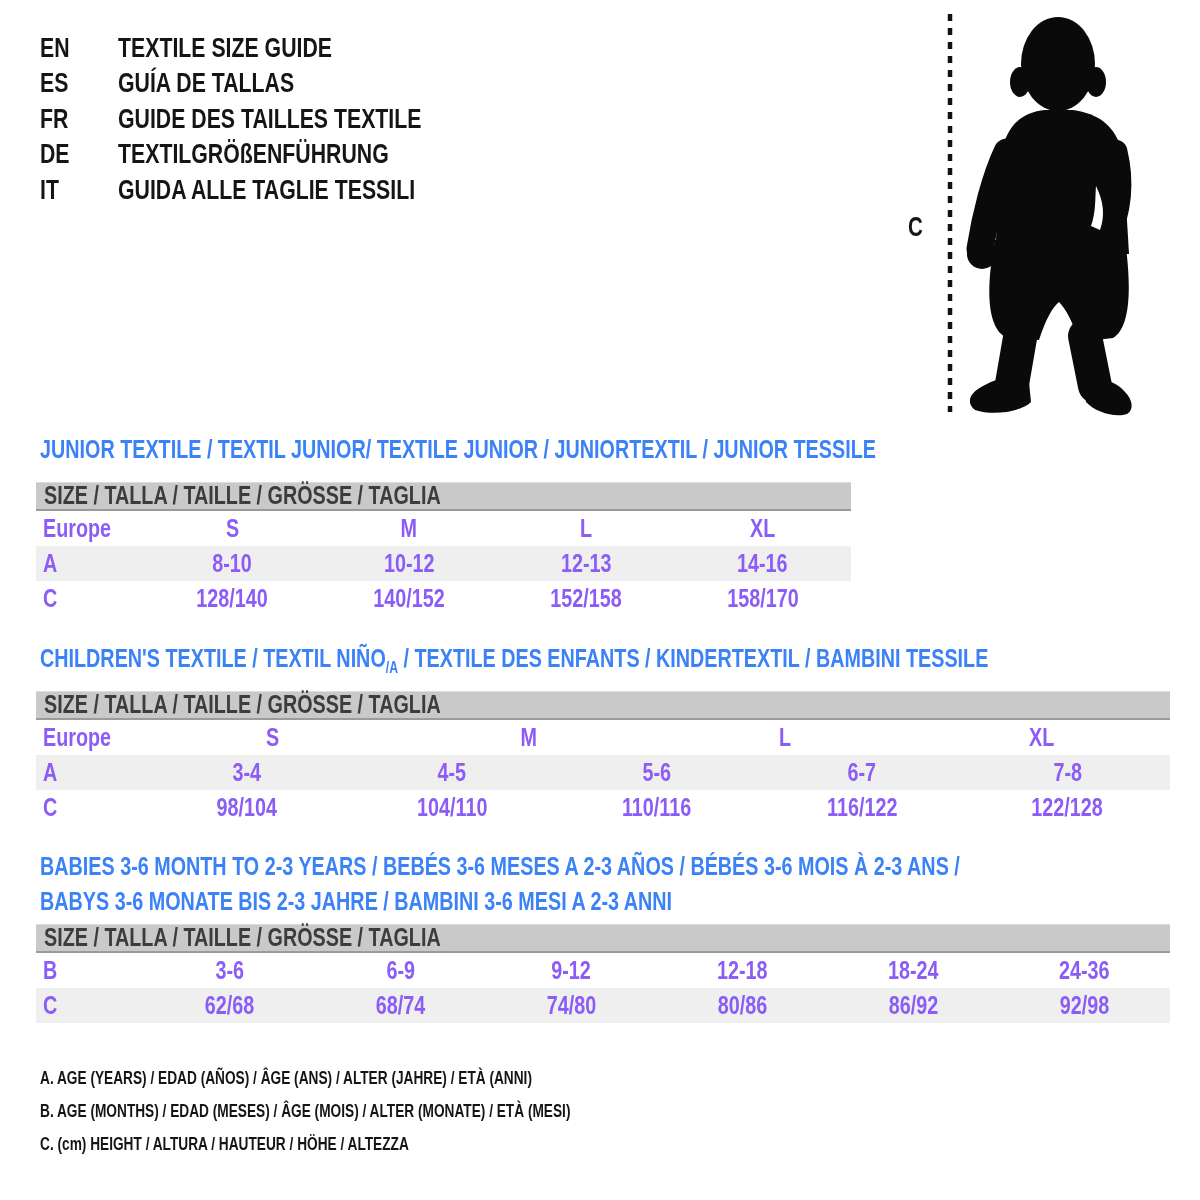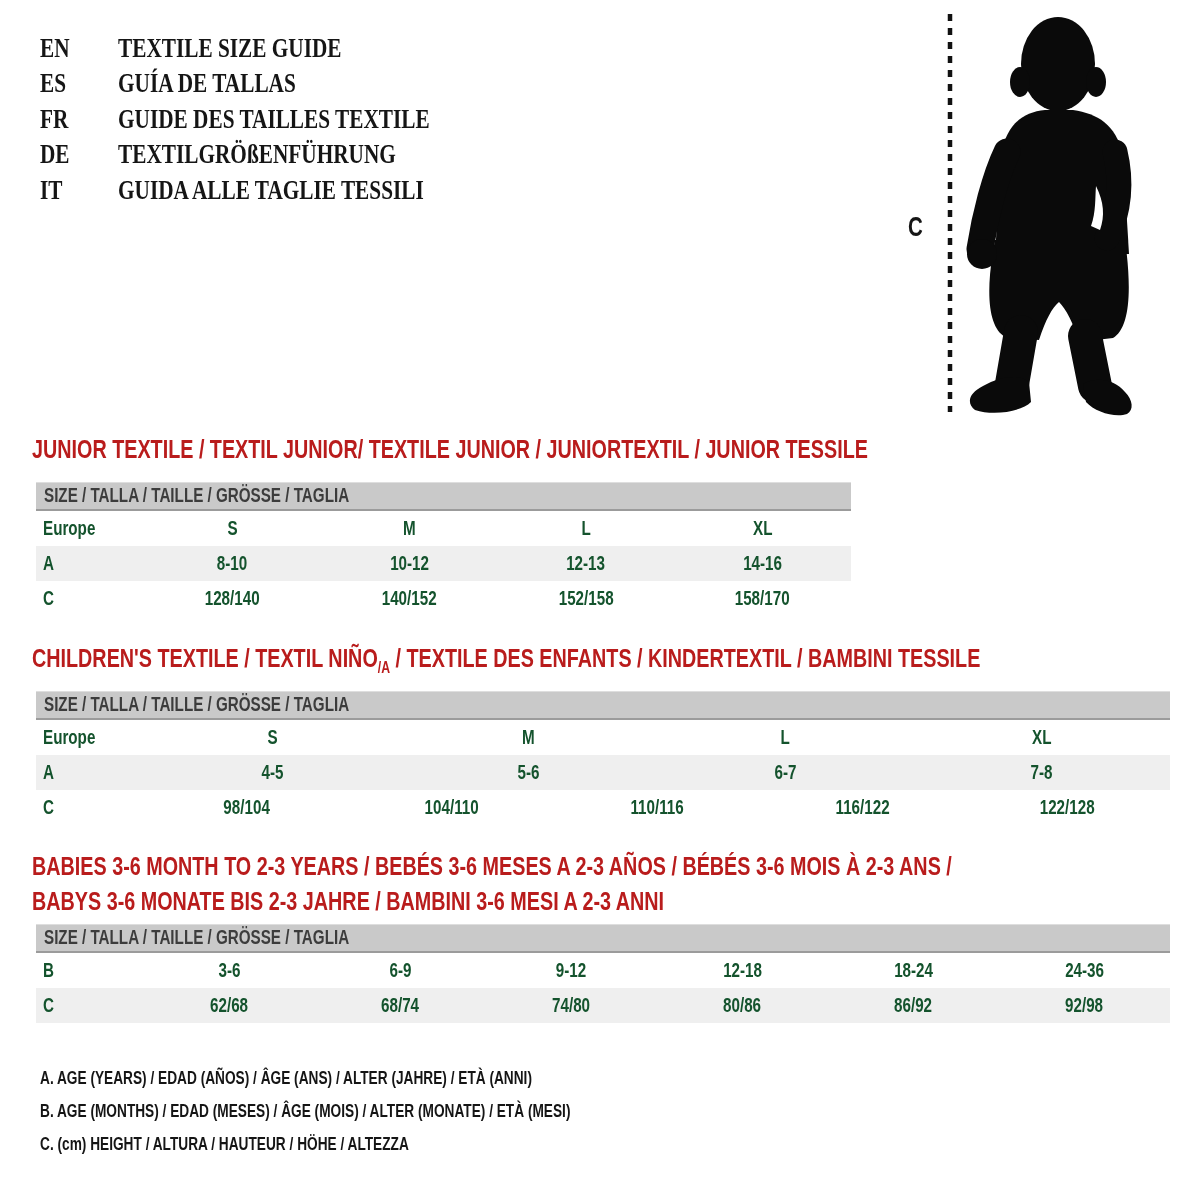--- a/index.html
+++ b/index.html
@@ -12,41 +12,41 @@
     font-weight:bold;
     color:#151515;
     overflow:hidden;
   }
   
   .cx  { display:inline-block; transform:scaleX(0.76); transform-origin:0 50%; white-space:nowrap; }
   .cxc { display:inline-block; transform:scaleX(0.76); transform-origin:50% 50%; white-space:nowrap; }
 
   
   .lang-block { position:absolute; left:40px; top:30px; }
-  .lang-row { display:flex; height:35.5px; align-items:center; font-size:28px;font-family:Liberation Serif, serif; }
+  .lang-row { display:flex; height:35.5px; align-items:center; font-size:28px; }
   .lang-code { width:78px; flex:0 0 78px; }
   
   .figure-svg { position:absolute; left:933px; top:2px; width:255px; height:422px; }
   .c-label { position:absolute; left:908px; top:212px; font-size:27px; }
 
   
-  .sec-title { position:absolute; left:32px; font-size:26px; color:#b91c1c; line-height:35px; }
+  .sec-title { position:absolute; left:40px; font-size:26px; color:#3b82f6; line-height:35px; }
   .sub-a { font-size:0.62em; vertical-align:sub; }
 
   
-  .size-table { position:absolute; font-size:20px; }
+  .size-table { position:absolute; font-size:26px; }
   .size-bar {
     height:29px; line-height:27px;
     background:#c9c9c9;
     border-bottom:2px solid #9b9b9b;
     box-shadow: inset 0 1px 0 #dedede;
     color:#3c3c3c;
     padding-left:8px;
   }
-  .t-row { display:flex; height:35px; align-items:center; color:#14532d; }
+  .t-row { display:flex; height:35px; align-items:center; color:#8b5cf6; }
   .t-row.shaded { background:#efefef; }
   .rlabel { flex:0 0 108px; padding-left:7px; text-align:left; }
   .cell { flex:1 1 0; text-align:center; }
 
   
   .legend { position:absolute; left:40px; top:1062px; font-size:18px; }
   .legend-line { height:33px; line-height:33px; }
 </style>
 </head>
 <body>
@@ -140,20 +140,21 @@
     <div class="size-bar"><span class="cx">SIZE / TALLA / TAILLE / GRÖSSE / TAGLIA</span></div>
     <div class="t-row">
       <span class="rlabel"><span class="cx">Europe</span></span>
       <span class="cell"><span class="cxc">S</span></span>
       <span class="cell"><span class="cxc">M</span></span>
       <span class="cell"><span class="cxc">L</span></span>
       <span class="cell"><span class="cxc">XL</span></span>
     </div>
     <div class="t-row shaded">
       <span class="rlabel"><span class="cx">A</span></span>
+      <span class="cell"><span class="cxc">3-4</span></span>
       <span class="cell"><span class="cxc">4-5</span></span>
       <span class="cell"><span class="cxc">5-6</span></span>
       <span class="cell"><span class="cxc">6-7</span></span>
       <span class="cell"><span class="cxc">7-8</span></span>
     </div>
     <div class="t-row">
       <span class="rlabel"><span class="cx">C</span></span>
       <span class="cell"><span class="cxc">98/104</span></span>
       <span class="cell"><span class="cxc">104/110</span></span>
       <span class="cell"><span class="cxc">110/116</span></span>

